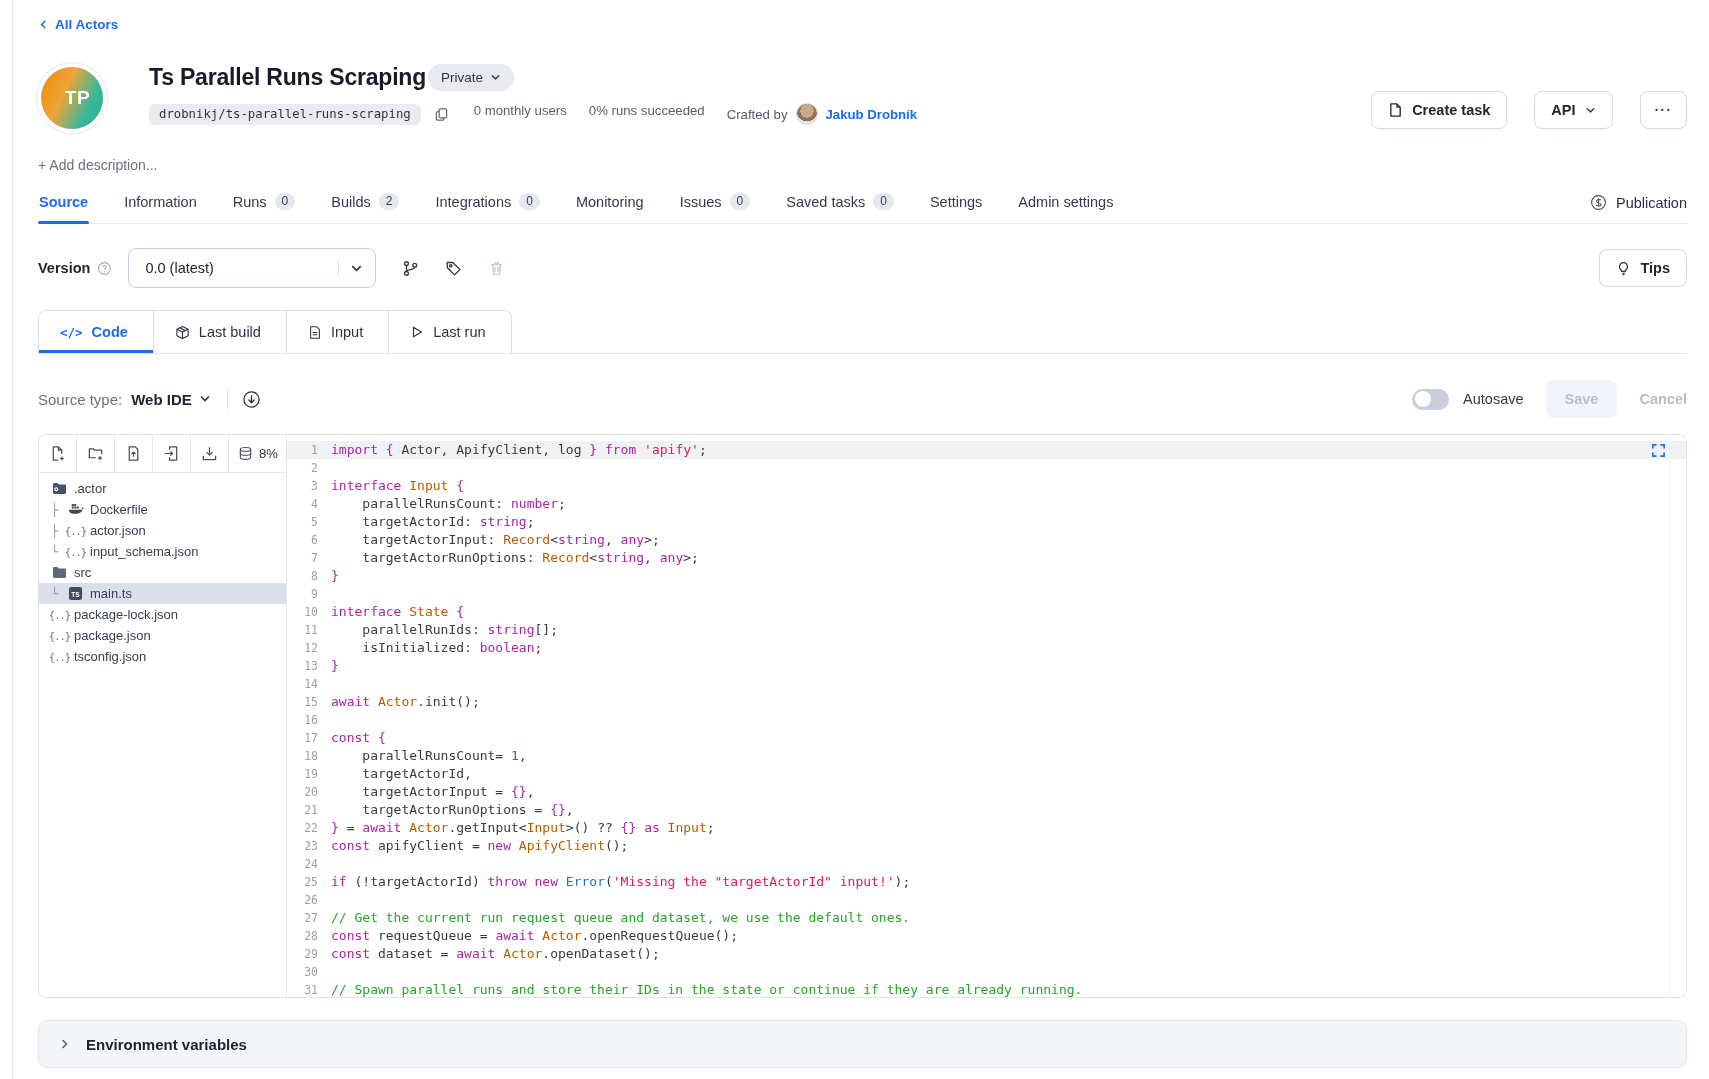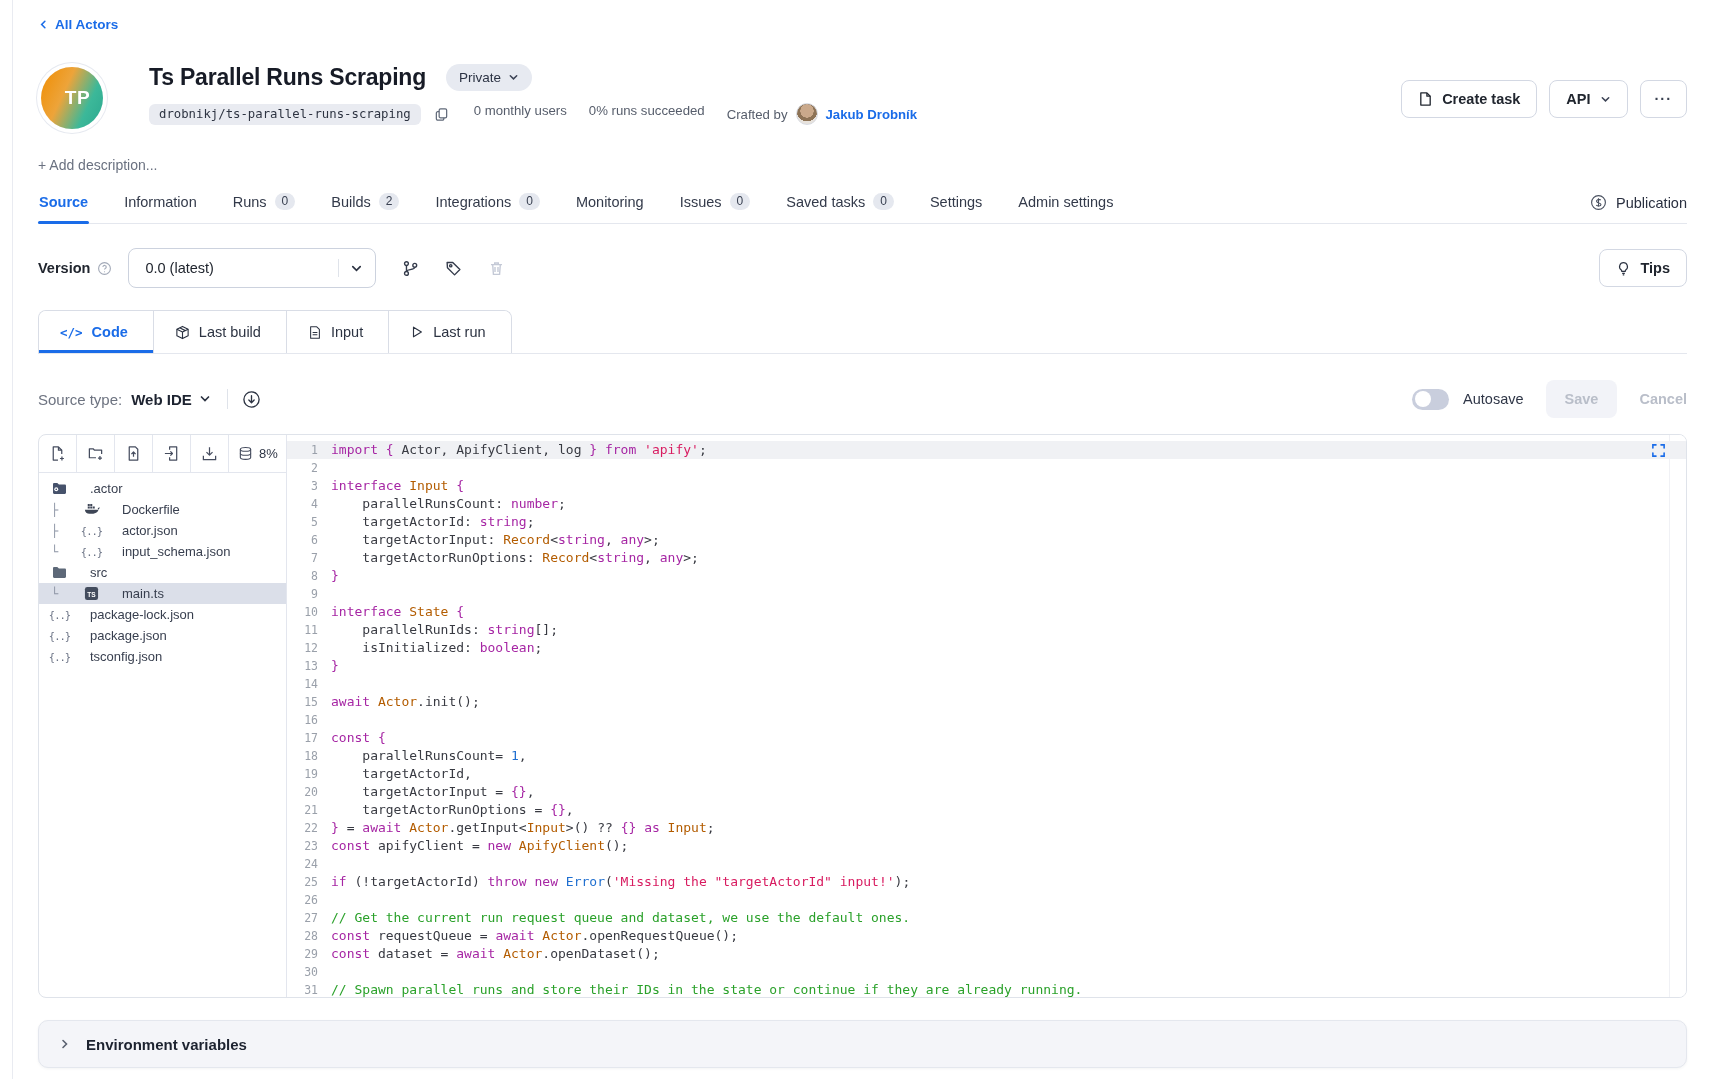--- a/index.html
+++ b/index.html
@@ -13,35 +13,35 @@
   .breadcrumb { display:inline-flex; align-items:center; gap:6px; color:#1a6ce8; font-size:13.5px; font-weight:600; cursor:pointer; }
 
   
   .header { display:flex; margin-top:30px; }
   .avatar { width:62px; height:62px; border-radius:50%; flex:none;
     background:linear-gradient(115deg,#f08c00 0%,#eda43a 38%,#3cb899 72%,#2ba88f 100%);
     display:flex; align-items:center; justify-content:center;
     box-shadow:0 0 0 4px #fff, 0 0 0 5px #e6e9f0; margin:3px 6px 0 3px; }
   .avatar span { color:#fff; font-weight:700; font-size:19px; letter-spacing:.5px;margin-left:11px; }
   .header-info { margin-left:40px; }
-  .title-row { display:flex; gap:20px; }
+  .title-row { display:flex; gap:2px; }
   .page-title { font-size:23px; font-weight:700; color:#171b26; letter-spacing:-.2px; }
   .pill-badge { display:inline-flex; align-items:center; gap:7px; background:#e7eaf1; border-radius:16px;
     padding:6px 13px; font-size:13.5px; color:#2c3344; cursor:pointer; }
   .handle-row { display:flex; align-items:center; gap:13px; margin-top:12px; }
   .handle-pill { background:#e9ebf1; border-radius:6px; padding:3px 10px 4px;
     font-family:"DejaVu Sans Mono", monospace; font-size:12.3px; color:#2e3442; }
   .icon-btn-plain { display:inline-flex; align-items:center; cursor:pointer; }
   .stats { display:flex; align-items:flex-start; gap:22px; margin-left:12px; font-size:13.2px; color:#565d6b; }
   .crafted { display:flex; align-items:center; gap:8px; }
   .author-avatar { width:22px; height:22px; border-radius:50%;
     background:radial-gradient(circle at 50% 35%, #caa98b 0 40%, #8d7356 41% 62%, #e8e3dd 63%);
     border:1px solid #d8dbe2; }
   .author-link { color:#1a6ce8; font-weight:600; cursor:pointer; }
-  .header-actions { margin-left:auto; display:flex; gap:12px; align-items:flex-start; padding-top:16px; }
+  .header-actions { margin-left:auto; display:flex; gap:27px; align-items:flex-end; padding-top:16px; }
   .btn { display:inline-flex; align-items:center; gap:9px; height:38px; padding:0 16px; background:#fff;
     border:1px solid #d3d8e3; border-radius:8px; font-size:14.5px; font-weight:600; color:#21262f; cursor:pointer; }
   .btn.icon-only { padding:0 14px; font-weight:700; letter-spacing:1px; color:#394050; }
 
   .add-description { margin-top:28px; font-size:14px; color:#6a7180; cursor:pointer; }
 
   
   .nav { display:flex; align-items:flex-end; gap:34px; margin-top:20px; border-bottom:1px solid #e4e7ee; }
   .nav-tab { position:relative; display:flex; align-items:center; gap:8px; padding:0 1px 13px; font-size:14.5px;
     color:#333a4a; cursor:pointer; white-space:nowrap; }
@@ -87,21 +87,21 @@
   .link-disabled { color:#b9bec9; font-size:14.5px; font-weight:600; }
 
   
   .editor { display:flex; margin-top:16px; height:564px; border:1px solid #dfe3ea; border-radius:8px; overflow:hidden; position:relative; }
   .file-panel { width:248px; flex:none; border-right:1px solid #e3e6ee; display:flex; flex-direction:column; }
   .ft-toolbar { display:flex; height:38px; border-bottom:1px solid #e3e6ee; flex:none; }
   .ft-btn { width:38px; display:flex; align-items:center; justify-content:center; border-right:1px solid #e3e6ee; cursor:pointer; }
   .ft-storage { flex:1; display:flex; align-items:center; justify-content:flex-start; gap:6px; padding-left:9px;
     font-size:13px; color:#2e3545; }
   .file-tree { padding-top:5px; font-size:13px; color:#373e4e; }
-  .tree-row { display:flex; align-items:center; height:21px; padding-left:12px; gap:22px; cursor:pointer; white-space:nowrap; }
+  .tree-row { display:flex; align-items:center; height:21px; padding-left:12px; gap:6px; cursor:pointer; white-space:nowrap; }
   .tree-row.selected { background:#dbdfe9; }
   .tree-row .conn { font-family:"DejaVu Sans Mono", monospace; color:#8d95a5; font-size:12px; width:10px; flex:none; }
   .tree-row .t-icon { display:inline-flex; width:17px; justify-content:center; flex:none; }
   .json-glyph { font-family:"DejaVu Sans Mono", monospace; font-size:10.5px; color:#6c7486; letter-spacing:-1px; }
 
   .code-area { flex:1; position:relative; padding-top:6px; overflow:hidden; background:#fff; }
   .code-line { display:flex; height:18px; line-height:18px; font-family:"DejaVu Sans Mono", monospace; font-size:13px; }
   .code-line.active { background:#f0f1f4; }
   .gutter { width:44px; flex:none; text-align:right; padding-right:13px; color:#9aa0aa; font-size:11.5px; }
   .code-text { white-space:pre; color:#383a42; }

